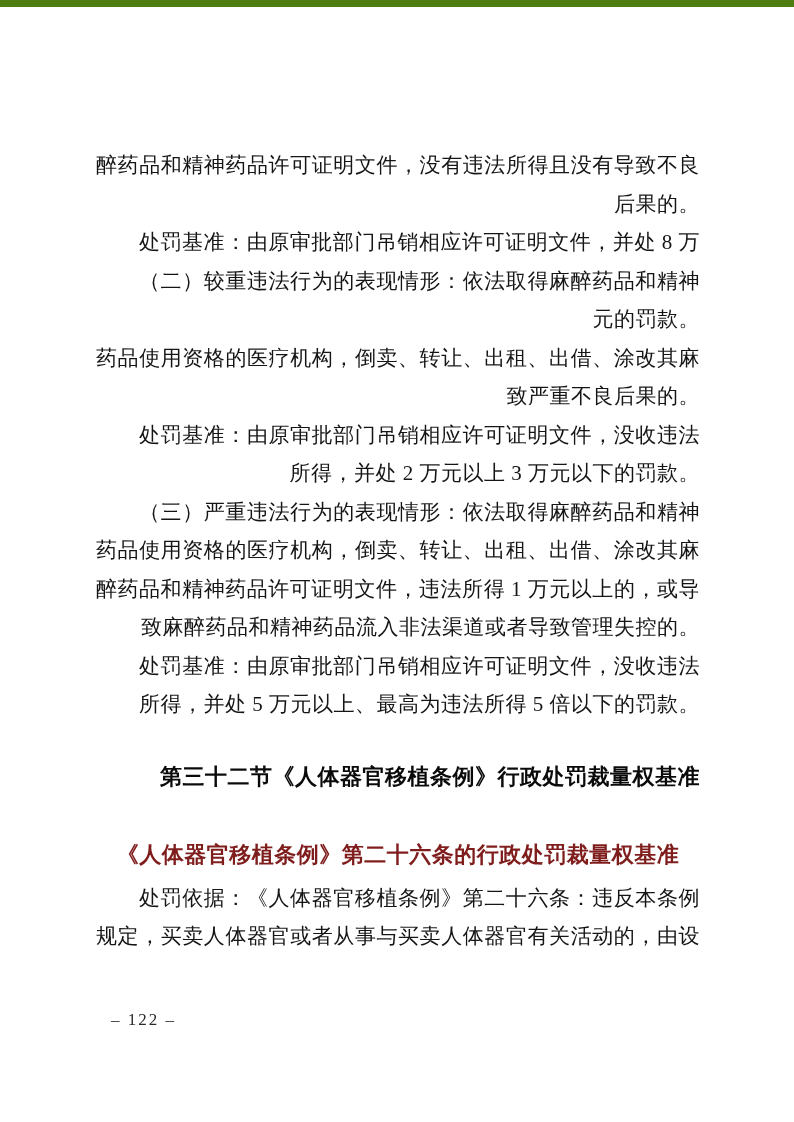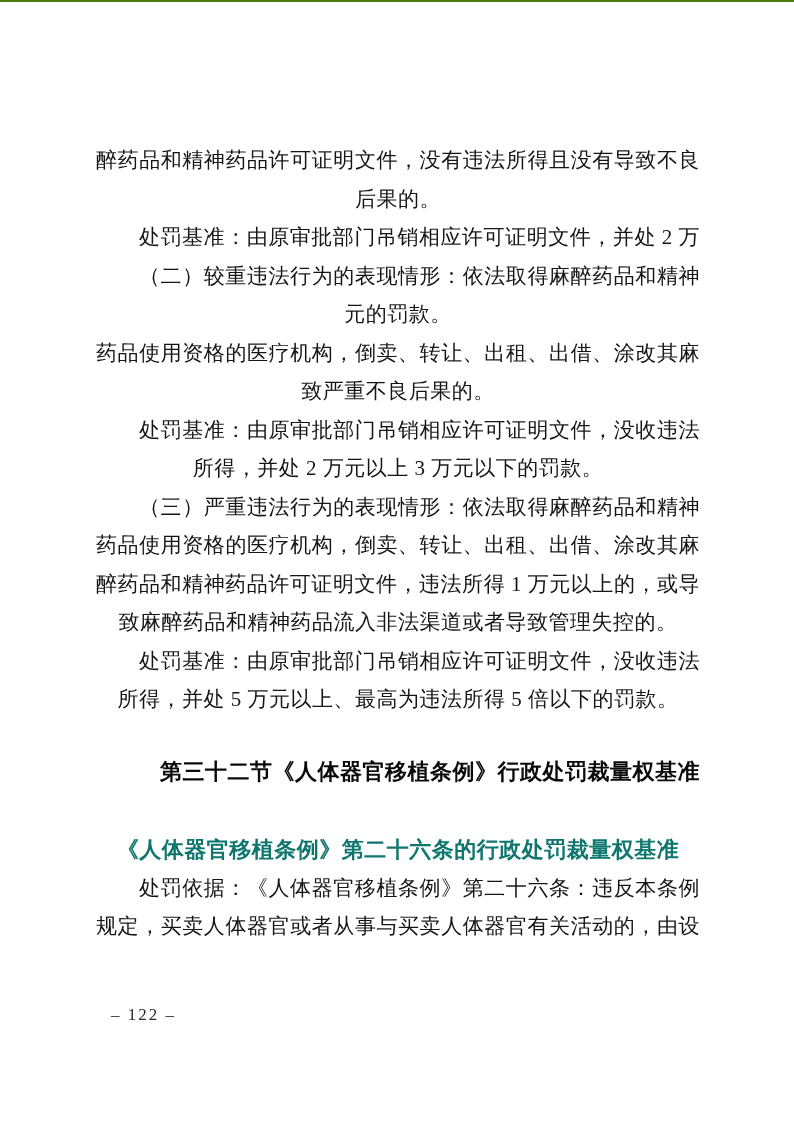--- a/index.html
+++ b/index.html
@@ -5,39 +5,39 @@
   html, body { margin: 0; padding: 0; background: #ffffff; }
 
   .page {
     position: relative;
     width: 794px;
     height: 1122px;
     background: #ffffff;
     overflow: hidden;
     font-family: "Liberation Serif", "DejaVu Serif", serif;
     color: #151515;
-    border-top: 2px solid #4d7c0f;
+    border-top: 7px solid #4d7c0f;
     box-sizing: border-box;
   }
 
   .content {
     position: absolute;
     left: 96px;
     top: 139px;
     width: 604px;
   }
 
   
   .bl {
     font-size: 21px;
     line-height: 38.5px;
     height: 38.5px;
     letter-spacing: 0.5px;
     white-space: normal;
-    text-align: center;
+    text-align: right;
   }
 
   
   .j {
     text-align: justify;
     text-align-last: justify;
   }
 
   
   .in {
@@ -58,45 +58,46 @@
 
   .h2 {
     margin-top: 40px;
     font-family: "Liberation Serif", "DejaVu Serif", serif;
     font-weight: bold;
     font-size: 22px;
     line-height: 38px;
     height: 38px;
     text-align: center;
     letter-spacing: 0.5px;
-    color: #0f766e;
+    color: #7f1d1d;
   }
 
   .tail-first {
+    margin-top: 5px;
   }
 
   .pageno {
     position: absolute;
     left: 111px;
     top: 1001px;
     font-size: 17px;
     line-height: 24px;
     letter-spacing: 2px;
     color: #2a2a2a;
   }
 </style>
 </head>
 <body>
 
 <div class="page">
   <div class="content">
 
     <div class="bl j">醉药品和精神药品许可证明文件，没有违法所得且没有导致不良</div>
     <div class="bl">后果的。</div>
-    <div class="bl j in">处罚基准：由原审批部门吊销相应许可证明文件，并处 2 万</div>
+    <div class="bl j in">处罚基准：由原审批部门吊销相应许可证明文件，并处 8 万</div>
     <div class="bl j in">（二）较重违法行为的表现情形：依法取得麻醉药品和精神</div>
     <div class="bl">元的罚款。</div>
     <div class="bl j">药品使用资格的医疗机构，倒卖、转让、出租、出借、涂改其麻</div>
     <div class="bl">致严重不良后果的。</div>
     <div class="bl j in">处罚基准：由原审批部门吊销相应许可证明文件，没收违法</div>
     <div class="bl">所得，并处 2 万元以上 3 万元以下的罚款。</div>
     <div class="bl j in">（三）严重违法行为的表现情形：依法取得麻醉药品和精神</div>
     <div class="bl j">药品使用资格的医疗机构，倒卖、转让、出租、出借、涂改其麻</div>
     <div class="bl j">醉药品和精神药品许可证明文件，违法所得 1 万元以上的，或导</div>
     <div class="bl">致麻醉药品和精神药品流入非法渠道或者导致管理失控的。</div>

